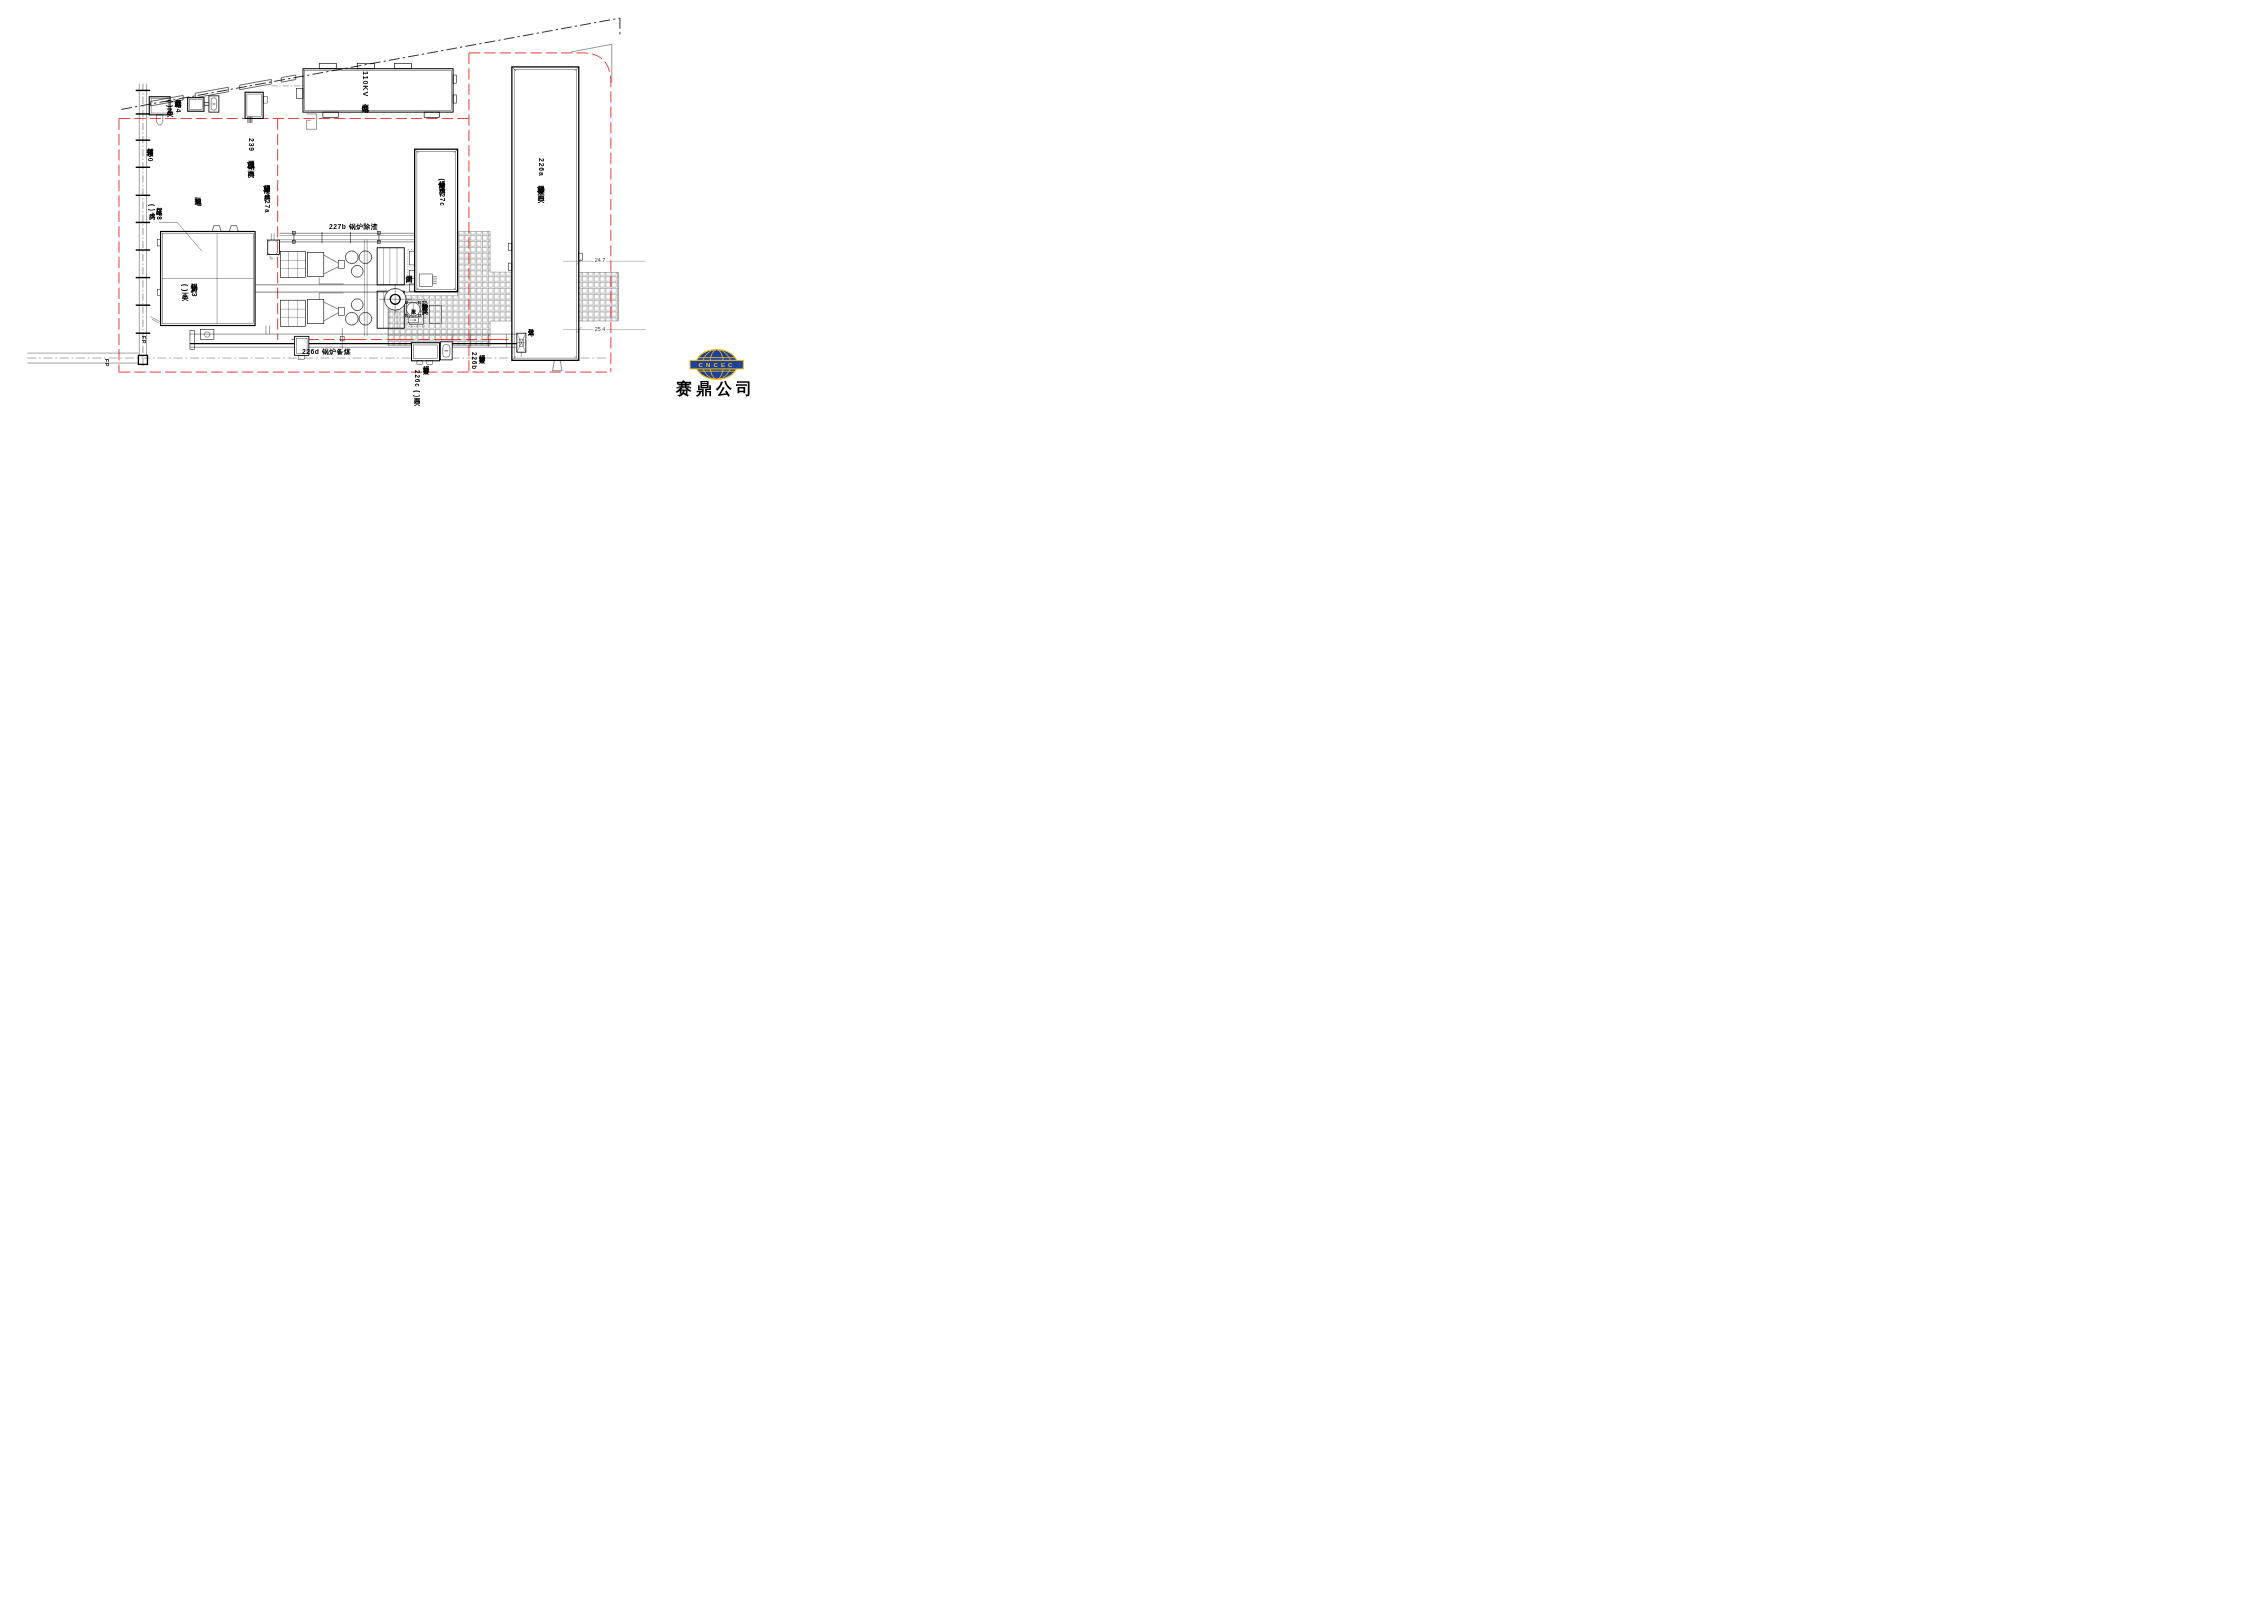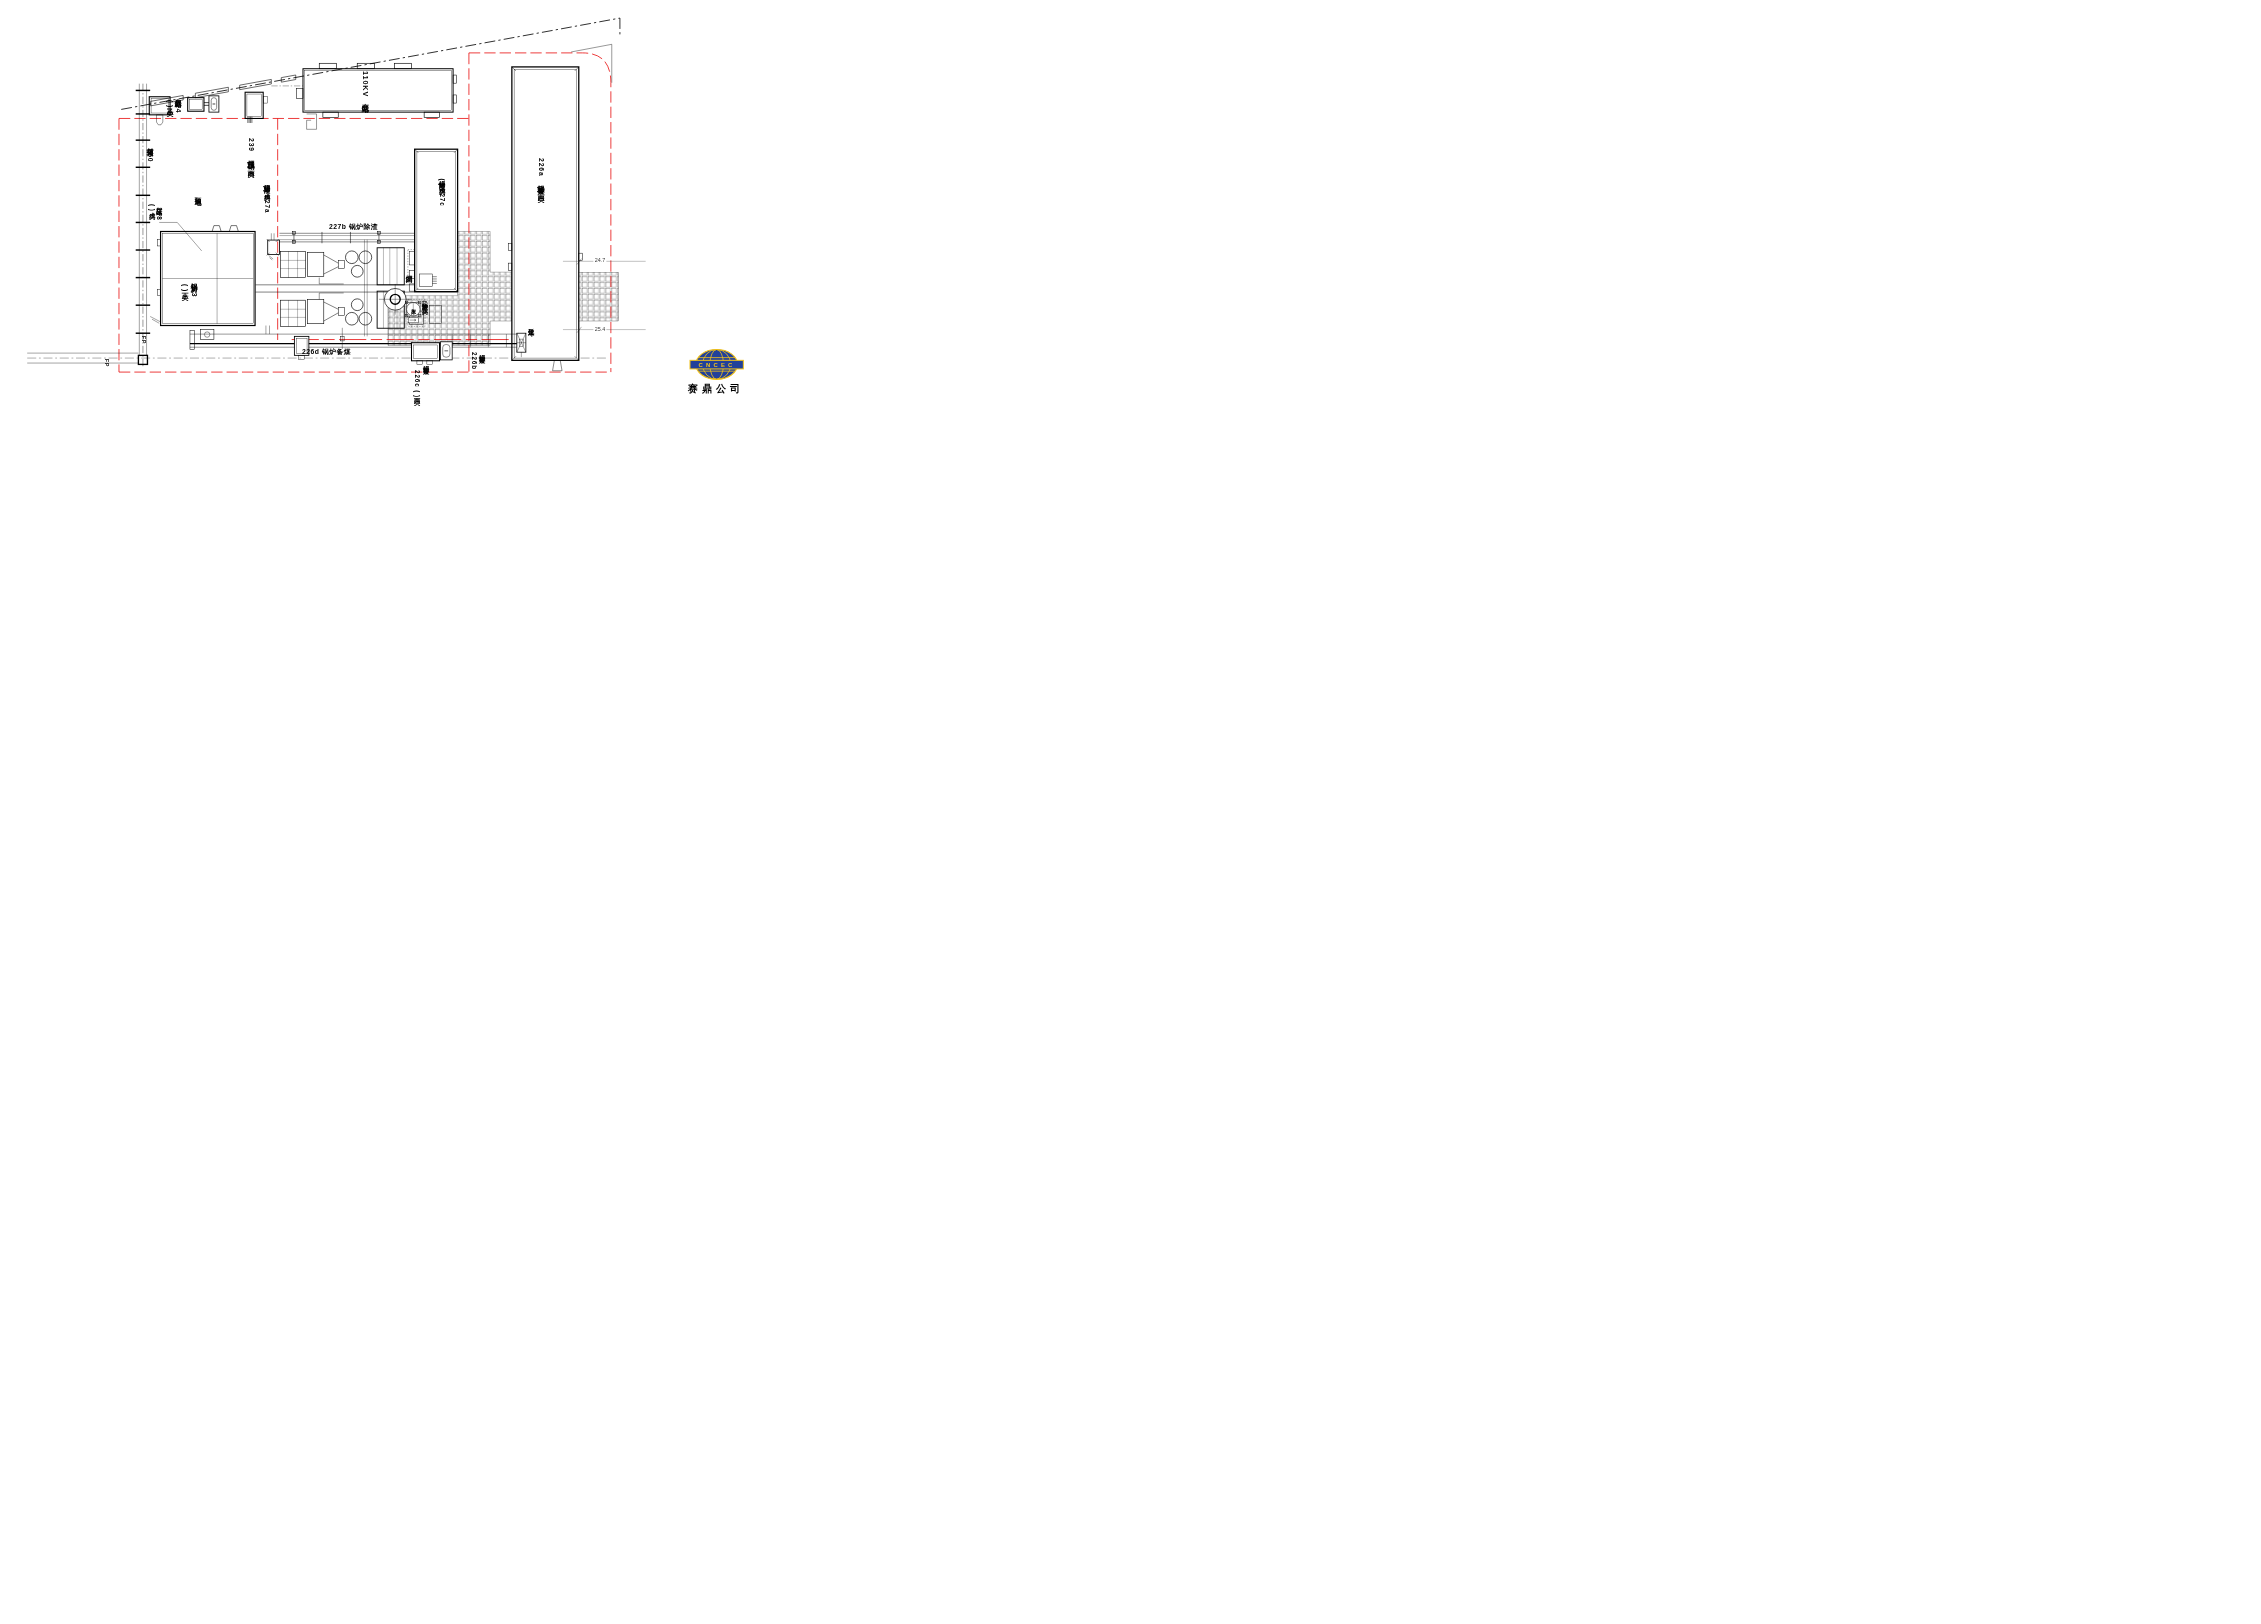--- a/index.html
+++ b/index.html
@@ -7,21 +7,21 @@
          font-family:"Liberation Sans",sans-serif;}
   #plan-svg{position:absolute;left:0;top:0;}
   #labels-layer{position:absolute;left:0;top:0;width:100%;height:100%;pointer-events:none;}
   .label{position:absolute;color:#000;font-weight:700;line-height:1.04;white-space:nowrap;}
   .label.v{writing-mode:vertical-rl;text-orientation:mixed;letter-spacing:0.9px;transform:translateX(-50%);}
   .label.h{letter-spacing:0.5px;}
   .label.hc{transform:translate(-50%,-55%);background:#fff;padding:0 1.4px;font-weight:400;}
   .label.dim{font-weight:400;}
   #logo-acronym{position:absolute;color:#f2c21a;font-weight:700;font-size:5.9px;
                 letter-spacing:3.2px;transform:translate(-50%,-50%);}
-  #logo-company{position:absolute;color:#000;font-weight:700;font-size:10px;
+  #logo-company{position:absolute;color:#000;font-weight:700;font-size:16px;
                 letter-spacing:4.1px;transform:translate(-50%,-50%);white-space:nowrap;text-align:center;}
 </style>
 </head>
 <body>
 
 <div id="stage">
 
 <svg id="plan-svg" width="752" height="406" viewBox="0 0 1663 898">
   <defs>
     <pattern id="hatchGrid" width="13" height="13" patternUnits="userSpaceOnUse">

